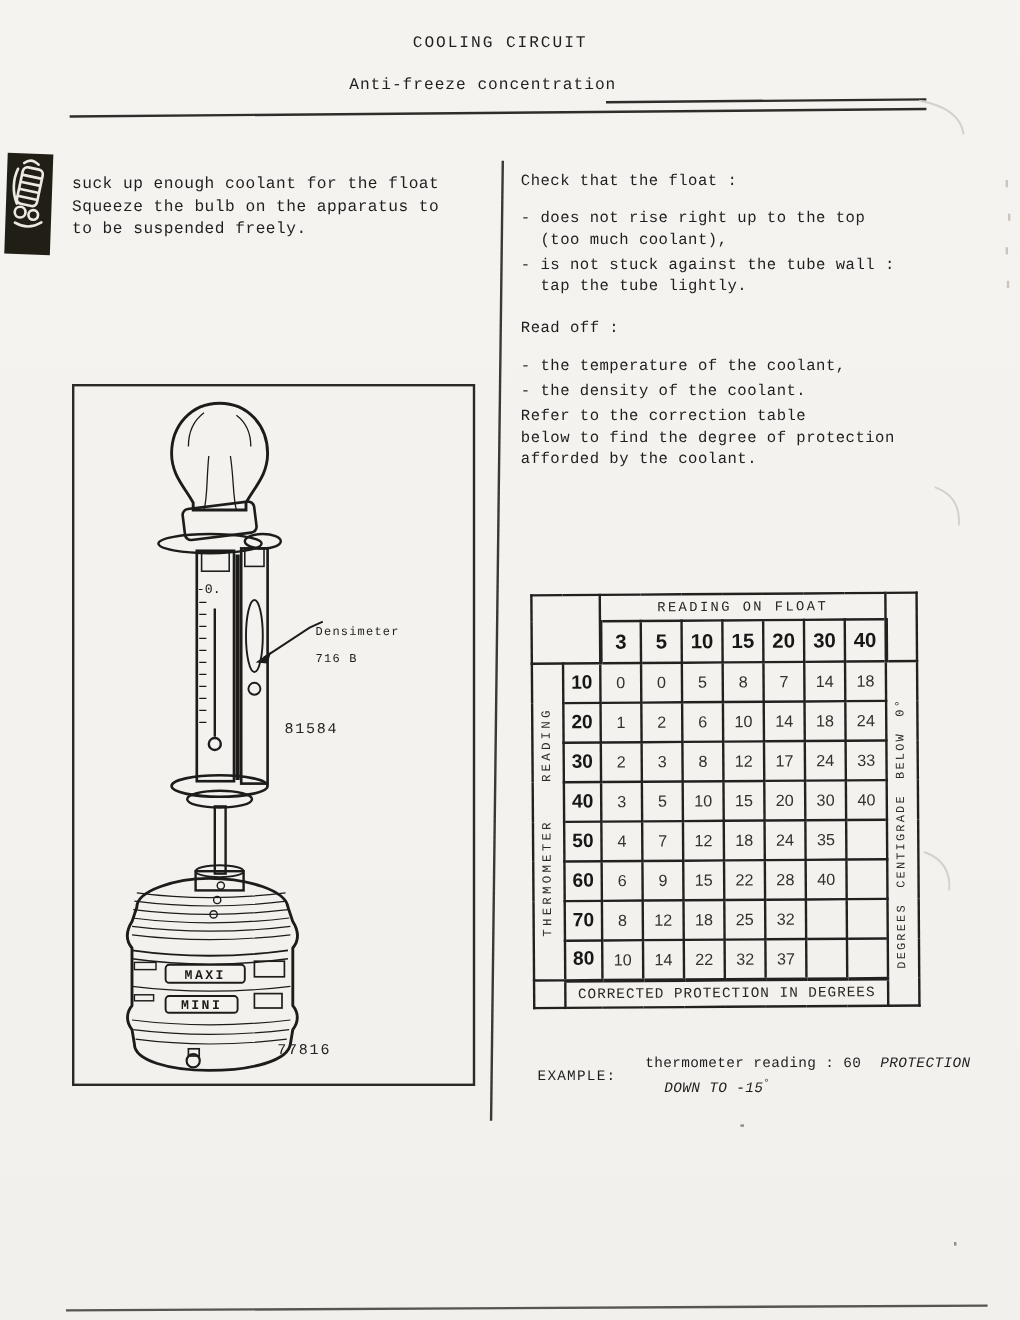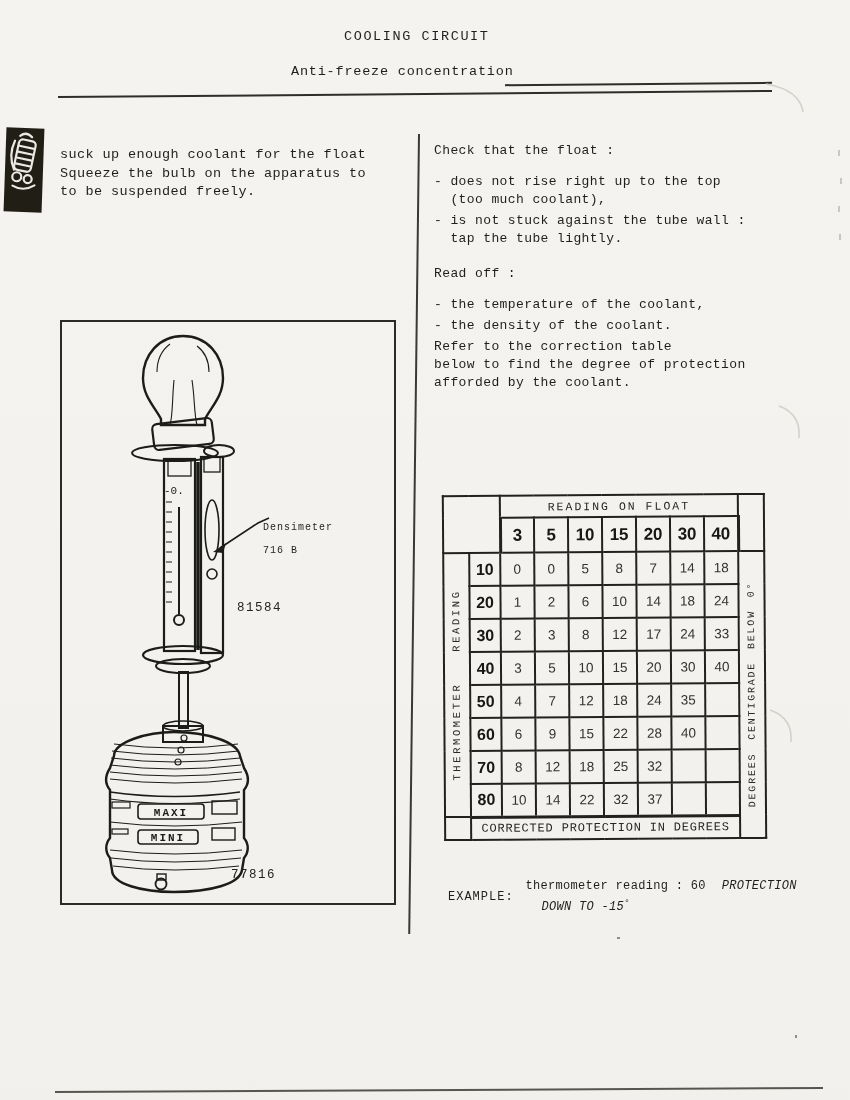--- a/index.html
+++ b/index.html
@@ -46,21 +46,21 @@
   tr.lastd td{border-bottom-width:3px;}
   td.c-foot{border-width:3px;font-size:12px;letter-spacing:.8px;color:#262625;}
   .vert{position:absolute;inset:0;display:flex;align-items:center;justify-content:center;}
   .vert span{transform:rotate(-90deg);white-space:nowrap;color:#2a2a28;}
   .vleft-txt{font-size:10.5px;letter-spacing:2.6px;word-spacing:22px;}
   .vright-txt{font-size:10px;letter-spacing:1.8px;word-spacing:5px;}
 
   
   .example{left:448px;top:878px;display:flex;align-items:center;}
   .example .exlabel{font-size:12px;letter-spacing:1px;margin-right:12px;}
-  .example .exlines div{display:flex;font-size:12px;line-height:17px;}
+  .example .exlines div{display:flex;font-size:12px;line-height:17px;margin-left:12px;}
   .example .exleft{white-space:pre;letter-spacing:.3px;}
   .example .exright{margin-left:16px;letter-spacing:.3px;white-space:pre;font-style:italic;}
   .example sup{font-size:9px;vertical-align:super;}
 
   
   .speck{position:absolute;background:#8f8d89;}
   .edge-dash{position:absolute;width:2px;height:6px;background:#c9c6c1;}
   svg{display:block;}
 </style>
 </head>

